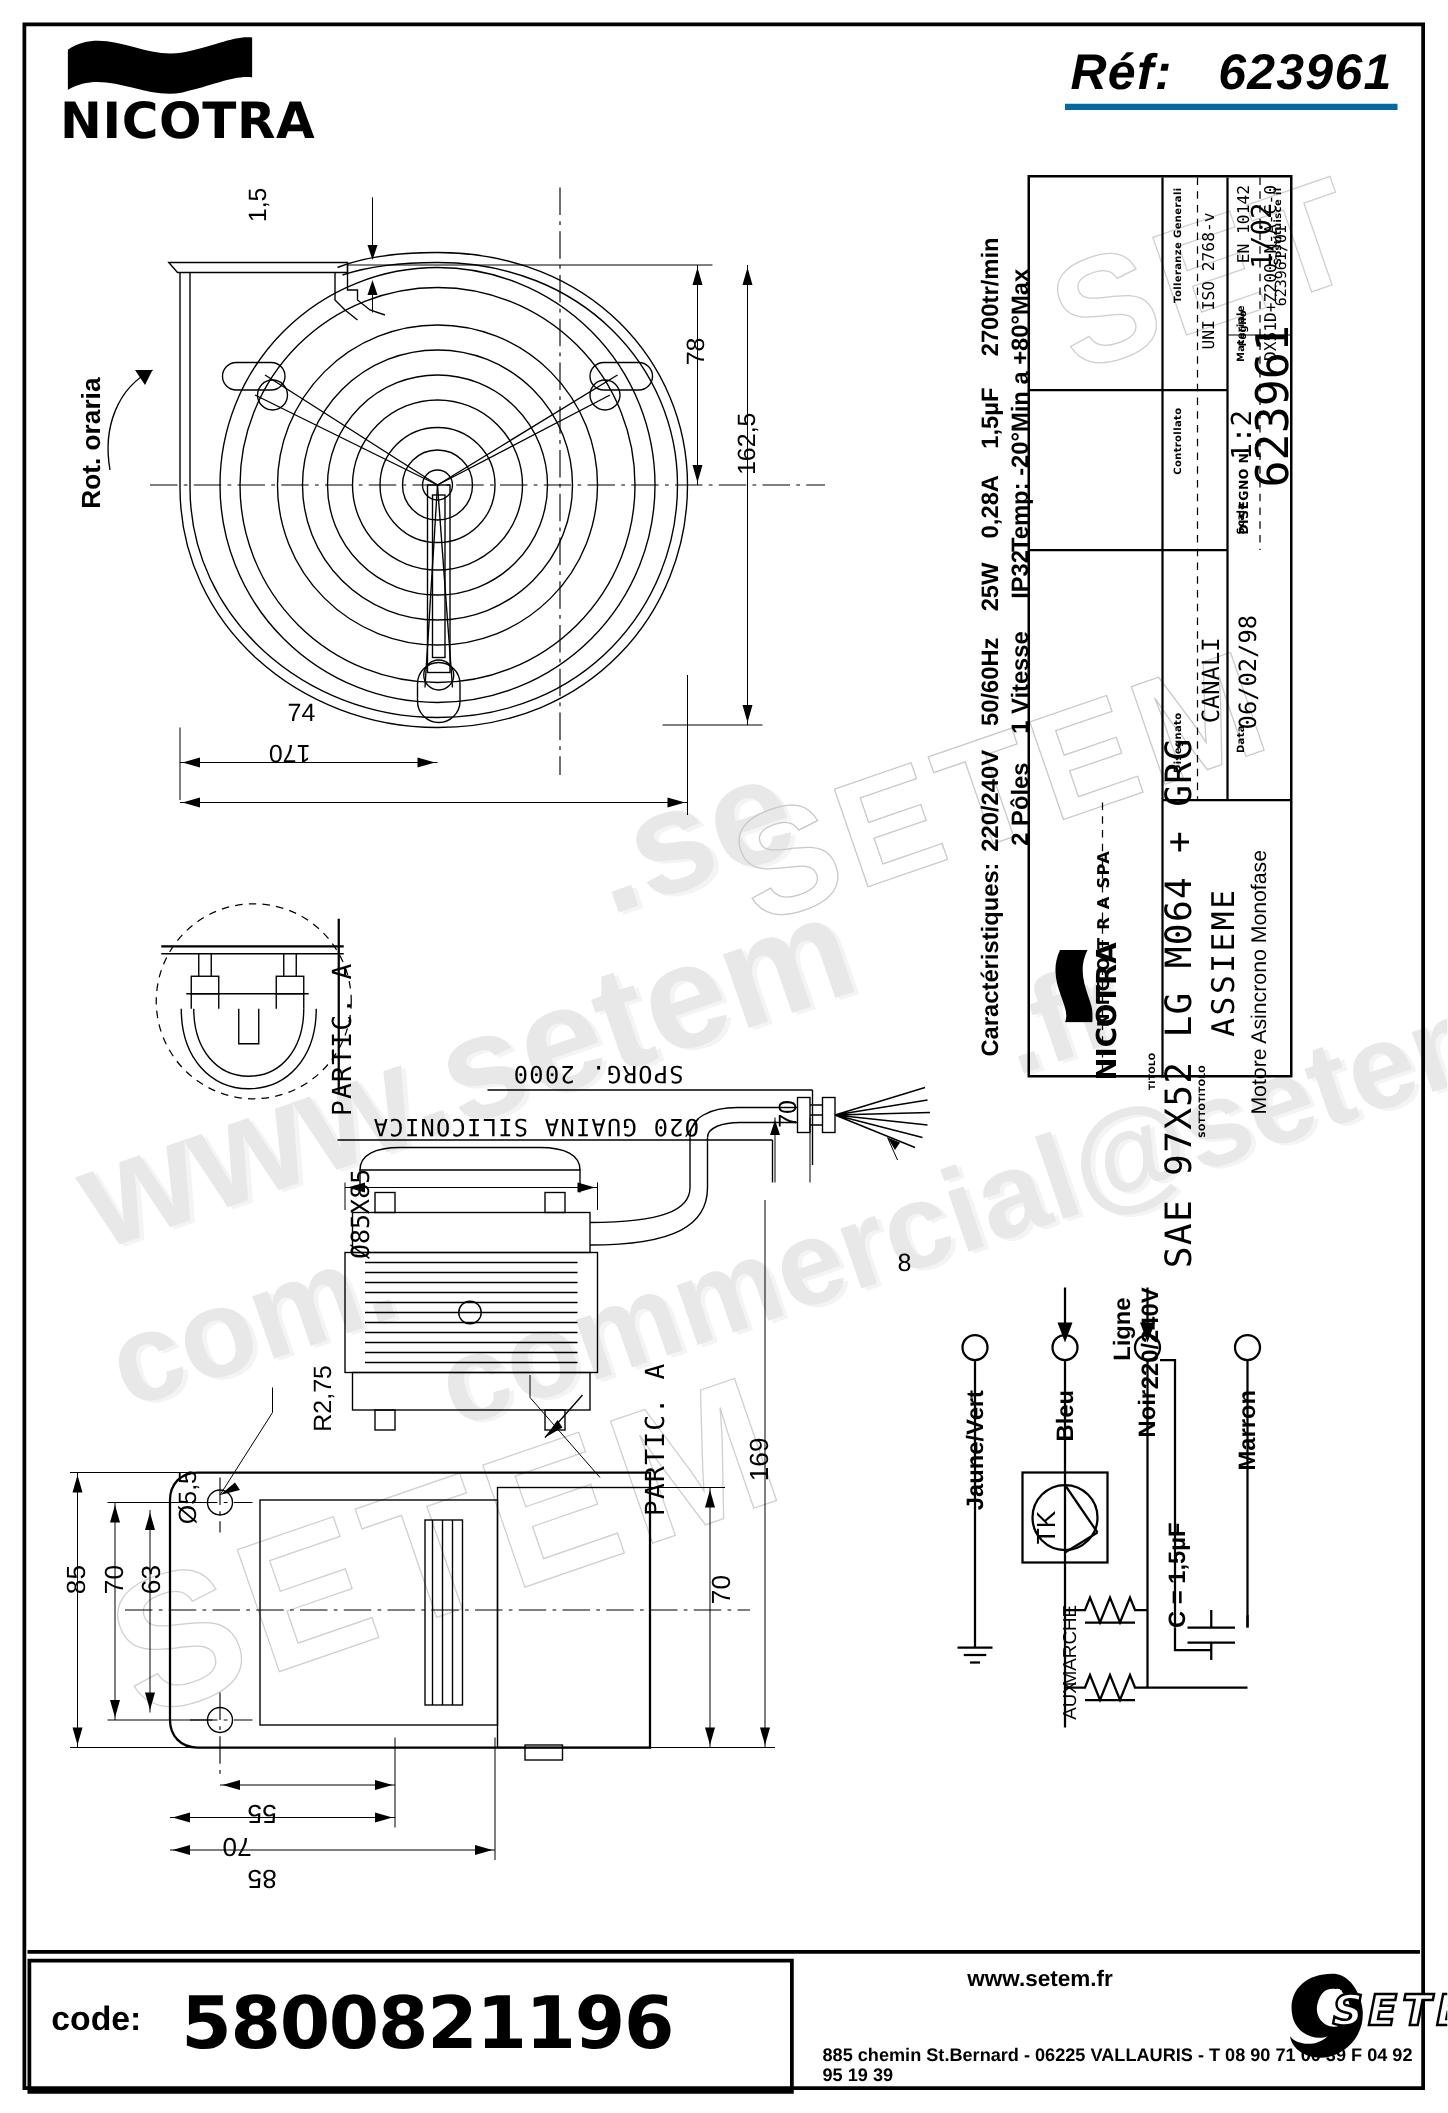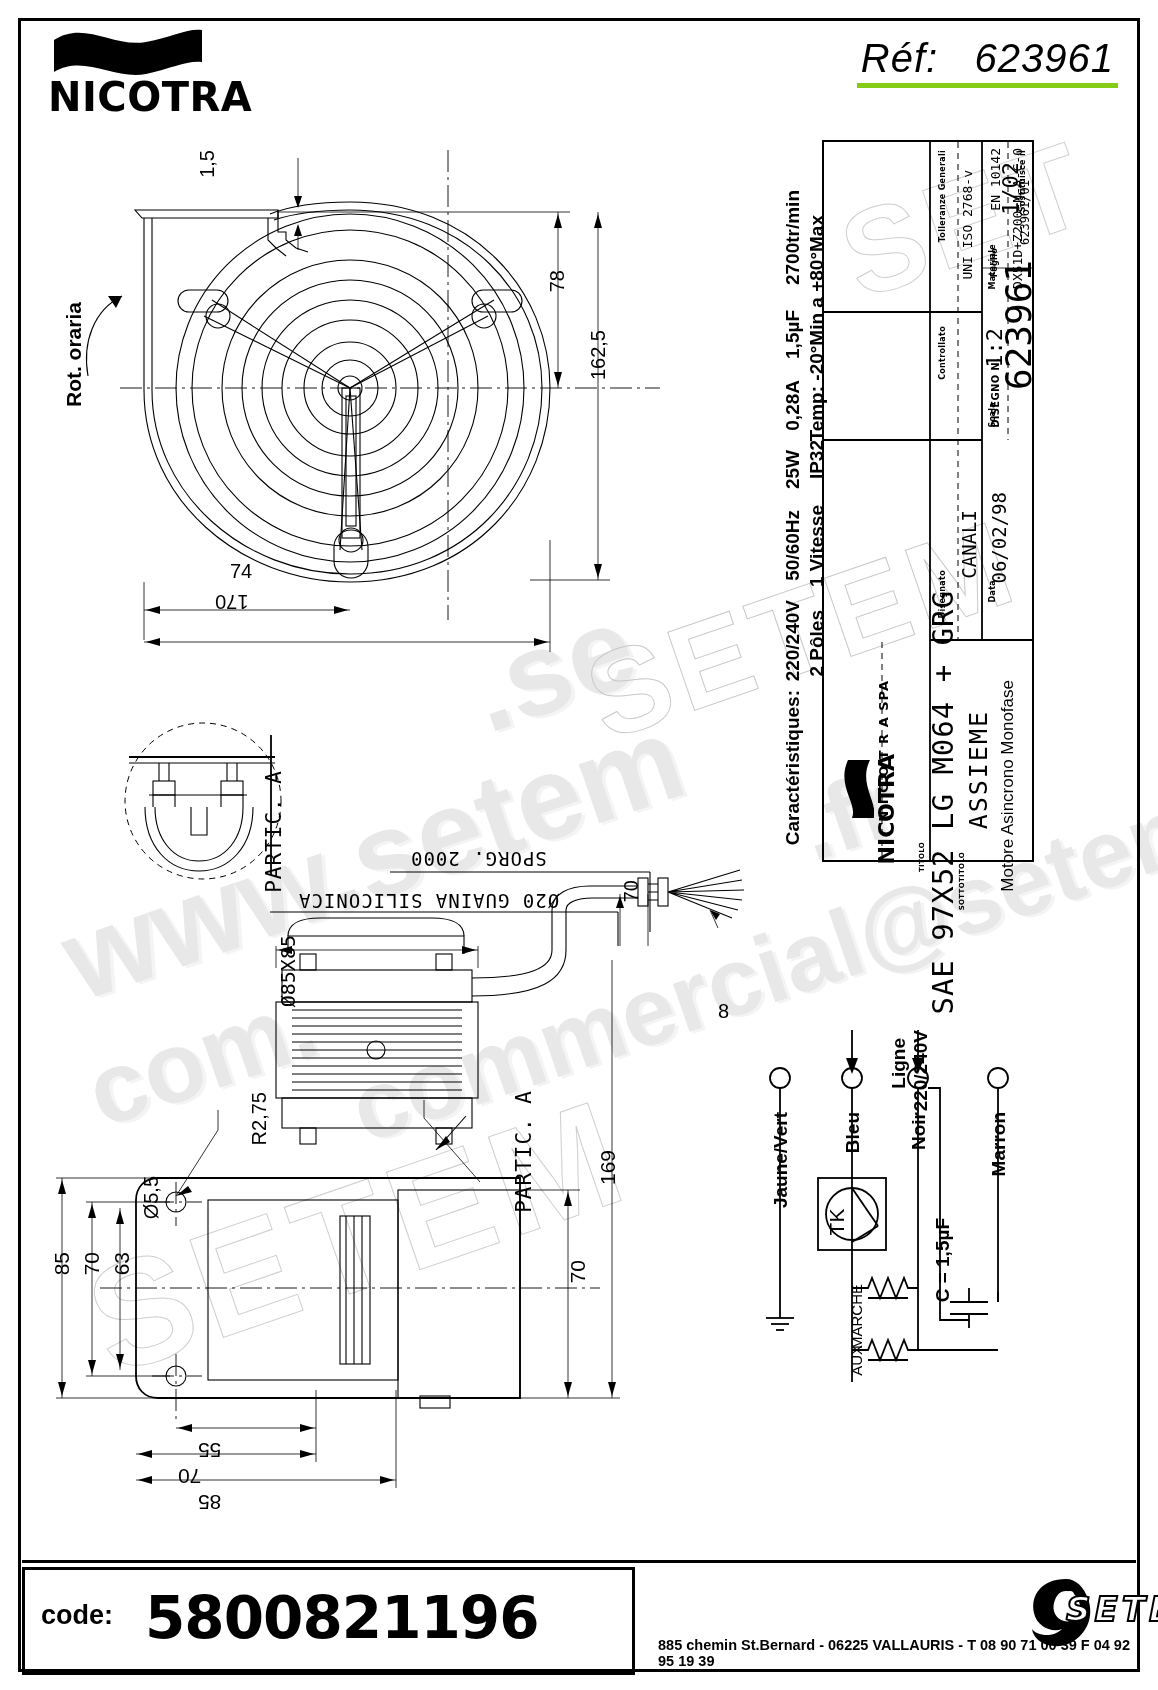--- a/index.html
+++ b/index.html
@@ -10,22 +10,22 @@
   .frame{position:absolute;left:18px;top:18px;width:1122px;height:1654px;border:3px solid #000;box-sizing:border-box;}
 
   
   .logo-wrap{position:absolute;left:38px;top:28px;width:230px;height:90px;}
   .logo-wave{position:absolute;left:16px;top:0px;width:148px;height:50px;background:#000;
      -webkit-clip-path:path("M0,12 C30,-8 60,20 92,14 C118,9 134,0 148,2 L148,34 C134,32 118,40 92,46 C60,52 30,26 0,44 Z");
      clip-path:path("M0,12 C30,-8 60,20 92,14 C118,9 134,0 148,2 L148,34 C134,32 118,40 92,46 C60,52 30,26 0,44 Z");}
   .logo-text{position:absolute;left:10px;top:46px;font-size:40px;font-weight:bold;letter-spacing:0.5px;
      font-family:"DejaVu Sans", sans-serif;}
 
-  .ref{position:absolute;right:40px;top:36px;font-size:40px;font-style:italic;font-weight:normal;
-       border-bottom:5px solid #84cc16;padding:0 4px 2px 4px;letter-spacing:1px;
+  .ref{position:absolute;right:40px;top:36px;font-size:40px;font-style:italic;font-weight:bold;
+       border-bottom:5px solid #0369a1;padding:0 4px 2px 4px;letter-spacing:1px;
        font-family:"Liberation Sans", sans-serif;}
 
   
   .vt{writing-mode:vertical-rl;transform:rotate(180deg);}                              
   .r180{transform:rotate(180deg);}
   .dim{font-size:17px;font-family:"Liberation Sans", sans-serif;}
   .lbl{position:absolute;white-space:nowrap;}
 
   svg{position:absolute;left:0;top:0;overflow:visible;}
   .ln{stroke:#000;fill:none;stroke-width:1.1;}
@@ -473,20 +473,21 @@
   <div class="lbl vt" style="left:932px;top:1218px;font-size:19px;font-weight:bold;">C = 1,5µF</div>
   <div class="lbl vt" style="left:848px;top:1284px;font-size:15px;">MARCHE</div>
   <div class="lbl vt" style="left:848px;top:1345px;font-size:15px;">AUX</div>
 
   <div class="footer">
     <div class="code-box">
       <div class="code-lbl">code:</div>
       <div class="code-num">5800821196</div>
     </div>
     <div class="setem-web">
+      <div>www.setem.fr</div>
     </div>
     <div class="setem-addr">885 chemin St.Bernard  -  06225 VALLAURIS  -  T 08 90 71 00 39   F 04 92 95 19 39</div>
     <div class="setem-logo">
       <svg width="90" height="80" viewBox="0 0 90 80">
         <path class="fillb" d="M44,6 C20,6 8,22 12,40 C15,54 30,60 40,56 C30,66 14,62 10,56
                                C12,70 32,78 48,70 C66,61 72,42 66,26 C62,14 54,6 44,6 Z
                                M44,18 C52,18 58,26 58,34 C58,44 50,50 42,48 C34,46 30,38 32,30
                                C34,22 38,18 44,18 Z"></path>
         <circle cx="48" cy="22" r="4" fill="#fff"></circle>
       </svg>

